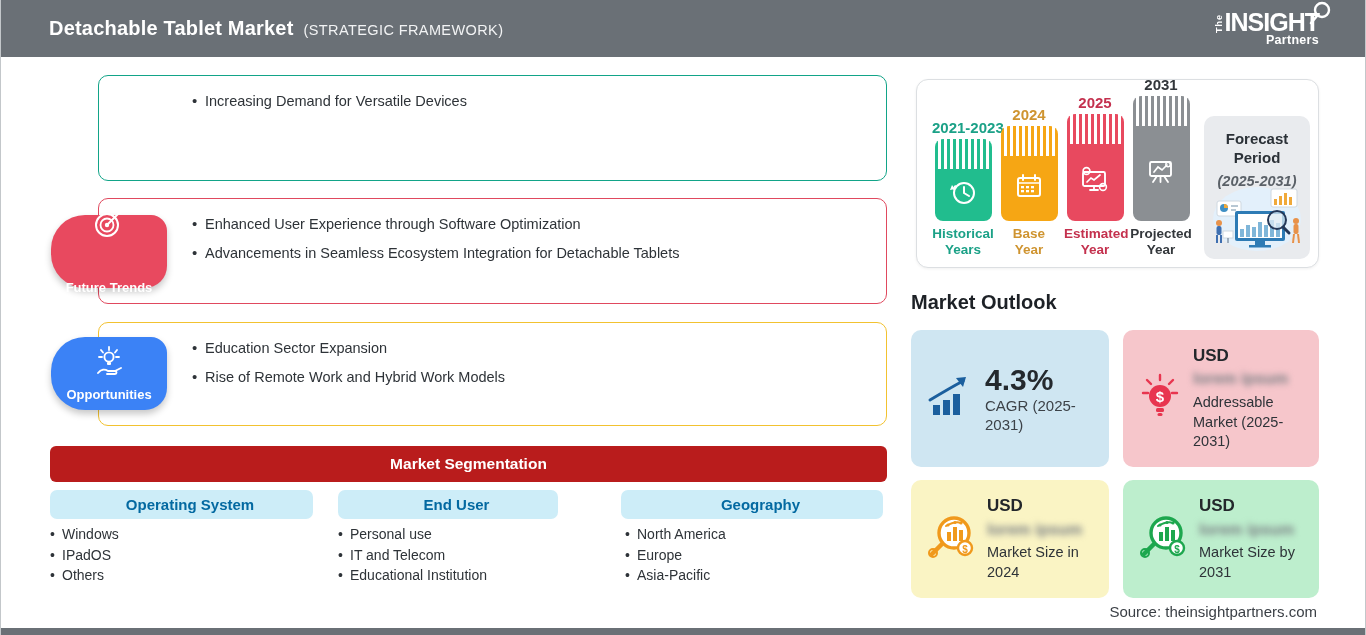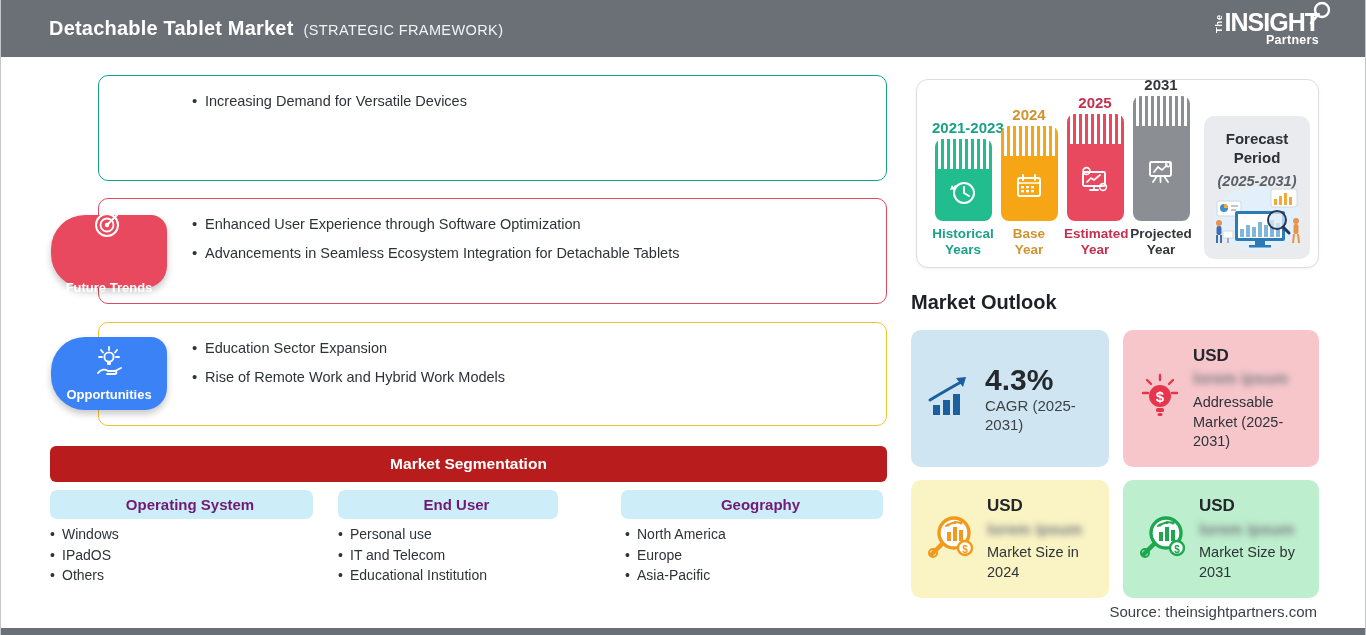--- a/index.html
+++ b/index.html
@@ -30,21 +30,21 @@
            display:flex; flex-direction:column; align-items:center; justify-content:center; gap:3px;
            box-shadow:0 4px 7px rgba(0,0,0,.22); z-index:3; }
   .badge-label { color:#fff; font-size:13px; font-weight:bold; white-space:nowrap; }
 
   
   .seg-bar { position:absolute; left:49px; top:446px; width:837px; height:36px; background:#b91c1c;
              border-radius:6px; display:flex; align-items:center; justify-content:center;
              color:#fff; font-size:15.5px; font-weight:bold; }
   .seg-head { position:absolute; top:490px; height:29px; background:#cdedf8; border-radius:7px;
               display:flex; align-items:center; justify-content:center;
-              color:#701a75; font-size:15px; font-weight:bold;padding-left:17px; }
+              color:#0369a1; font-size:15px; font-weight:bold;padding-left:17px; }
   .seg-list { position:absolute; top:524px; list-style:none; }
   .seg-list li { font-size:14px; color:#2e3338; line-height:20.5px; position:relative; padding-left:12px; }
   .seg-list li::before { content:"•"; position:absolute; left:0; color:#2e3338; }
 
   
   .tl-card { position:absolute; left:915px; top:79px; width:403px; height:189px; background:#fff;
              border:1px solid #dcdfe2; border-radius:12px; box-shadow:0 1px 3px rgba(0,0,0,.06); }
   .bar-col { position:absolute; bottom:9px; width:62px; text-align:center; }
   .bar-col .year { font-size:15px; font-weight:bold; margin-bottom:3px; white-space:nowrap; }
   .bar { width:57px; margin:0 auto; border-radius:8px; overflow:hidden; display:flex; flex-direction:column; }

